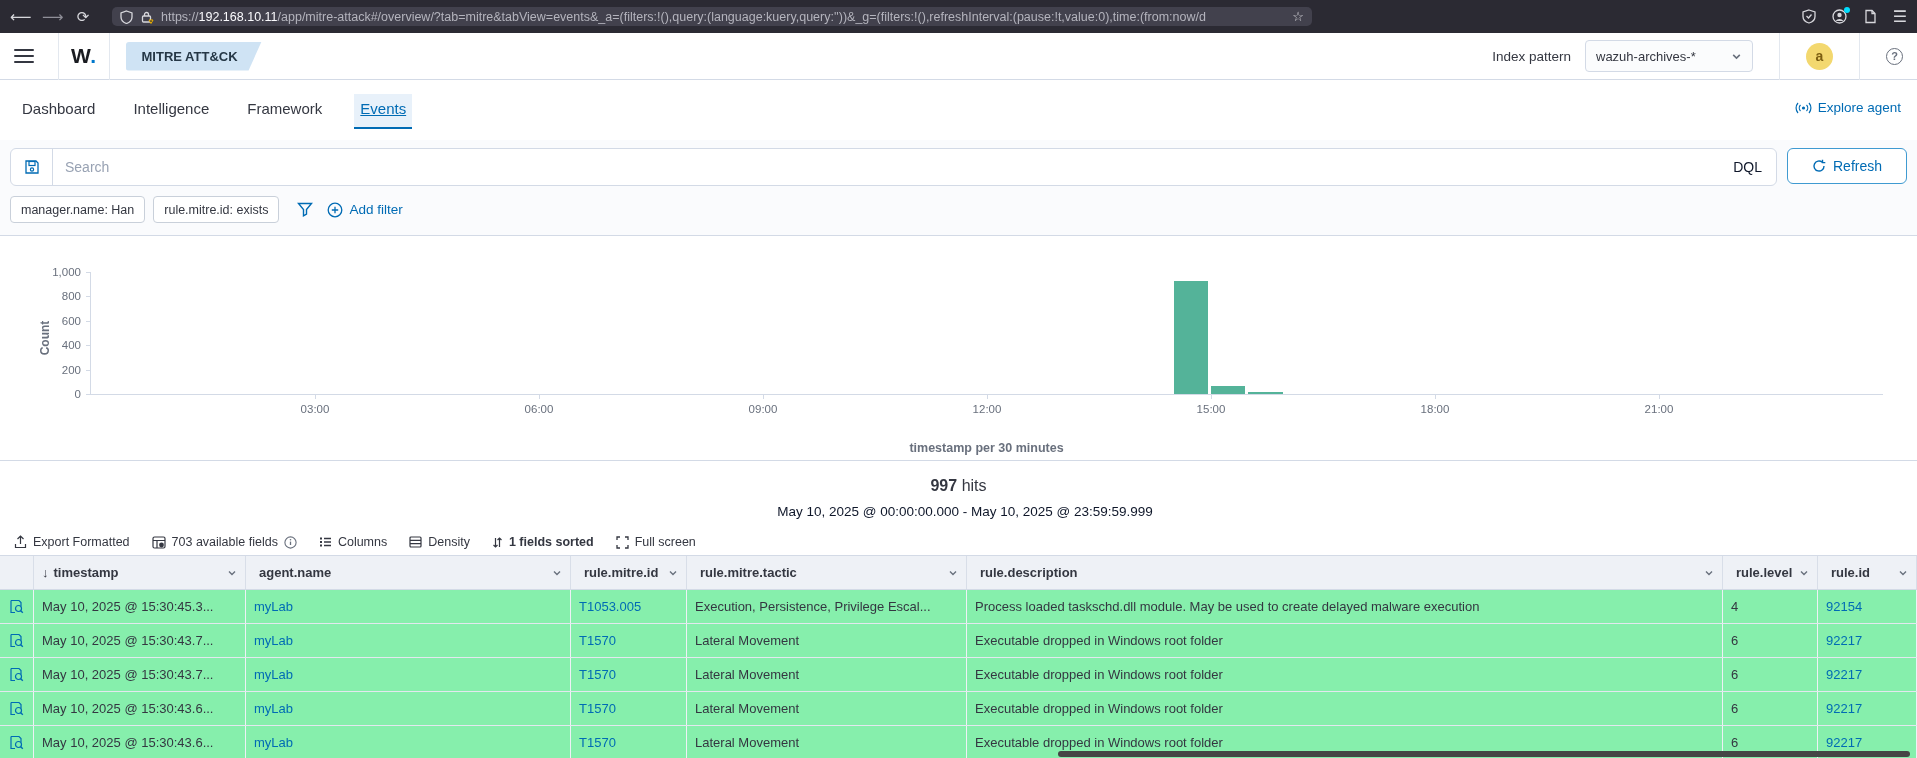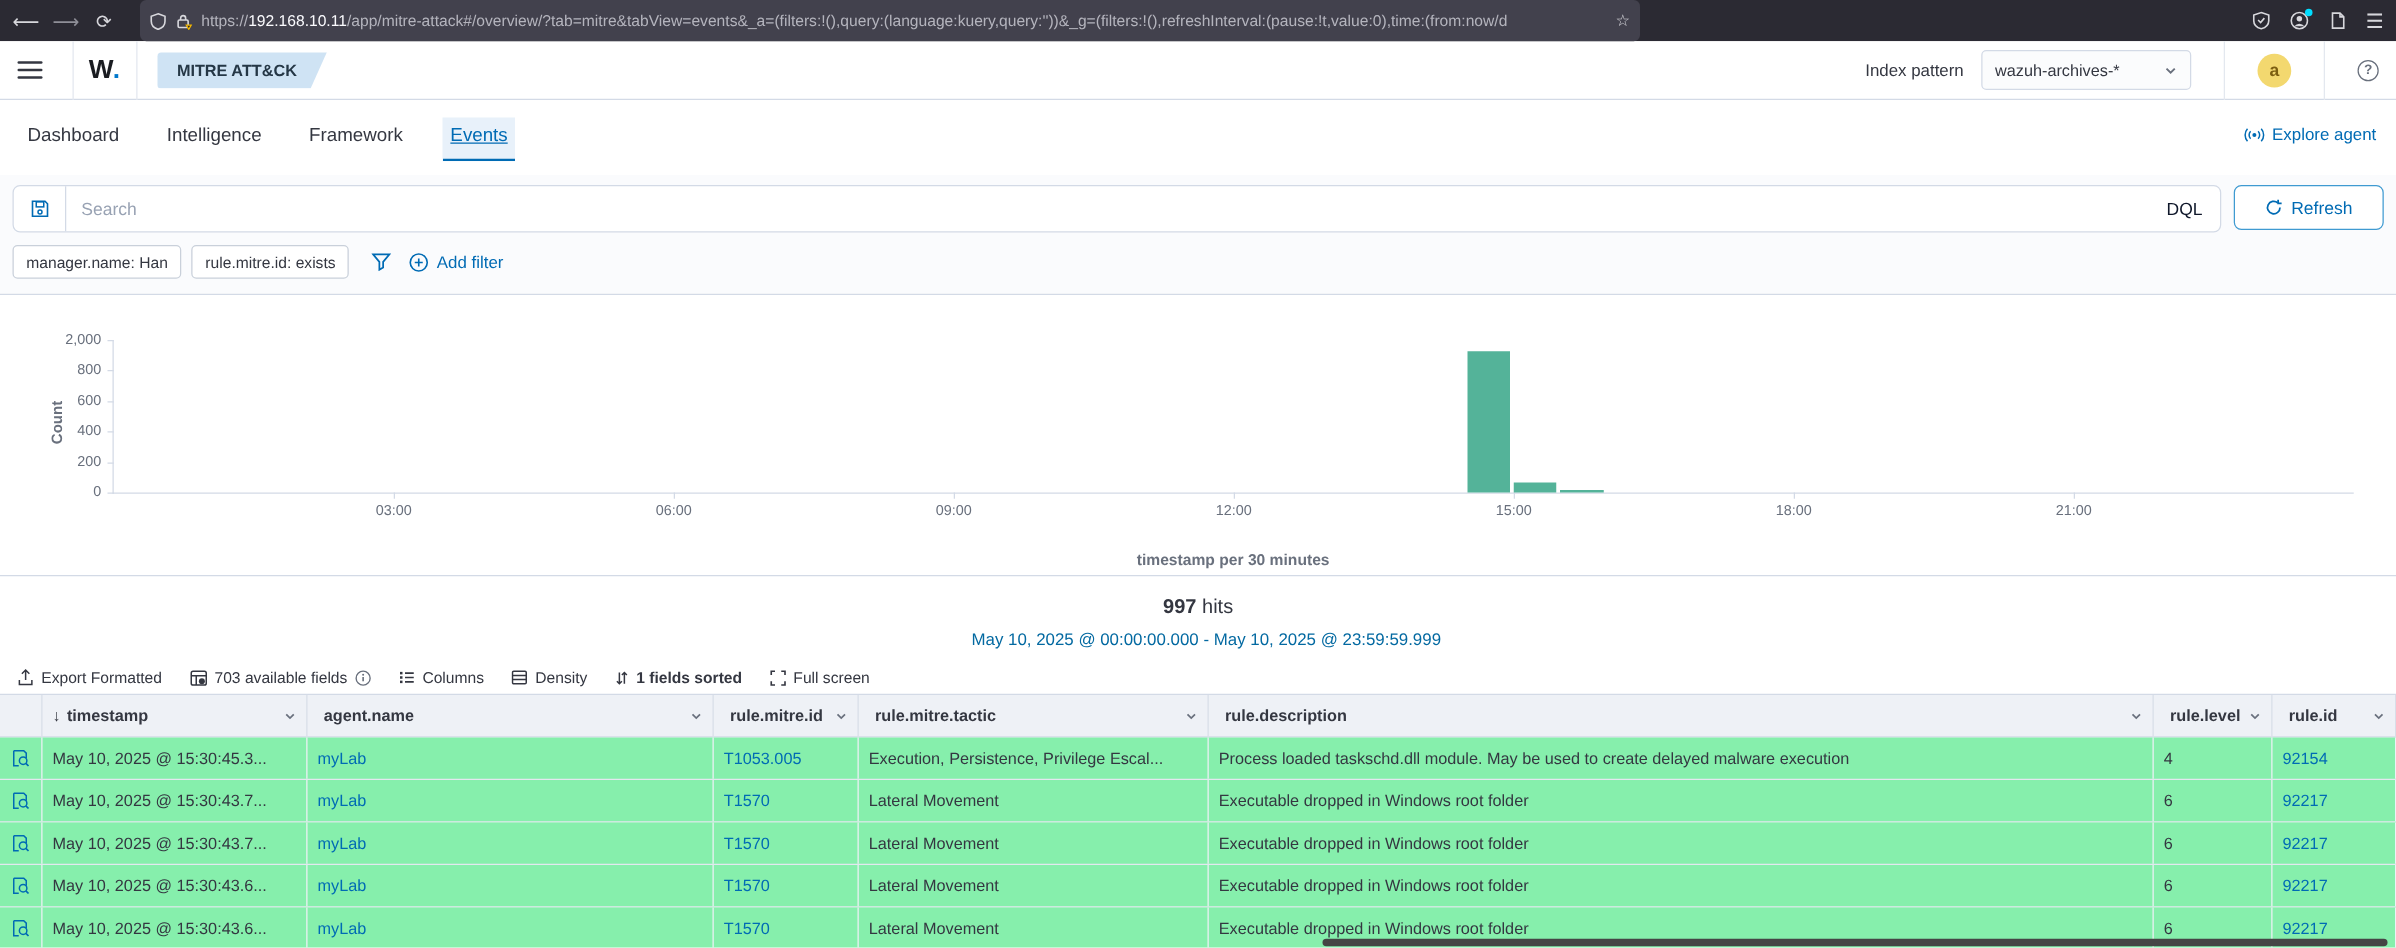--- a/index.html
+++ b/index.html
@@ -3,21 +3,21 @@
 <meta charset="utf-8">
 <style>
   * { box-sizing: border-box; margin: 0; padding: 0; }
   html,body { width:1917px; height:758px; overflow:hidden; background:#fff;
               font-family:"Liberation Sans", sans-serif; color:#343741; }
 
   
   .browser { height:33px; background:#2b2a33; display:flex; align-items:center; padding:0 10px; gap:14px; }
   .nav-ico { color:#d7d7dc; font-size:15px; width:18px; text-align:center; cursor:pointer; }
   .nav-ico.dim { color:#8f8f98; }
-  .urlbar { width:1200px; height:33px; background:#42414d; border-radius:5px; display:flex; align-items:center;
+  .urlbar { width:1200px; height:19px; background:#42414d; border-radius:5px; display:flex; align-items:center;
             padding:0 8px; gap:7px; margin-left:6px; }
   .urlbar svg { flex:none; }
   .url-text { font-size:12.5px; color:#b4b4bd; white-space:nowrap; overflow:hidden; flex:1; }
   .url-text .host { color:#fbfbfe; }
   .url-star { color:#d7d7dc; font-size:13px; }
   .chrome-right { margin-left:auto; display:flex; align-items:center; gap:16px; }
   .chrome-right .ci { position:relative; color:#d7d7dc; }
   .blue-dot { position:absolute; top:-2px; right:-3px; width:6px; height:6px; border-radius:50%; background:#00ddff; }
 
   
@@ -72,21 +72,21 @@
   .xtick { position:absolute; top:calc(100% + 9px); transform:translateX(-50%); font-size:11.5px; color:#69707d; }
   .xtickmark { position:absolute; top:100%; width:1px; height:5px; background:#d3dae6; }
   .bar { position:absolute; bottom:0; }
   .ylabel { position:absolute; left:28px; top:95px; transform:rotate(-90deg); transform-origin:center; font-size:12px; font-weight:bold; color:#69707d; }
   .xlabel { position:absolute; left:90px; width:1793px; top:205px; text-align:center; font-size:12.5px; font-weight:bold; color:#69707d; }
 
   
   .hits-section { text-align:center; padding:16px 0 8px; }
   .hits-line { font-size:16px; }
   .hits-line b { font-weight:bold; }
-  .range-line { font-size:13.5px; margin-top:9px; color:#0369a1;padding-left:13px; }
+  .range-line { font-size:13.5px; margin-top:9px; color:#0f172a;padding-left:13px; }
 
   
   .grid-toolbar { display:flex; align-items:center; gap:22px; padding:8px 14px 6px; font-size:12.5px; color:#343741; }
   .tool { display:flex; align-items:center; gap:6px; cursor:pointer; }
   .tool.bold { font-weight:bold; }
 
   
   .grid { border-top:1px solid #d3dae6; }
   .grid-row { display:grid; grid-template-columns:34px 212px 325px 116px 280px 756px 95px minmax(0,1fr); }
   .grid-head { background:#eef1f6; border-bottom:1px solid #d3dae6; height:34px; font-weight:bold; font-size:13px; }
@@ -233,21 +233,21 @@
       <div class="ytick" style="top: 100%;">0</div>
       <div class="ytickmark" style="top: 100%;"></div>
       <div class="ytick" style="top: 80%;">200</div>
       <div class="ytickmark" style="top: 80%;"></div>
       <div class="ytick" style="top: 60%;">400</div>
       <div class="ytickmark" style="top: 60%;"></div>
       <div class="ytick" style="top: 40%;">600</div>
       <div class="ytickmark" style="top: 40%;"></div>
       <div class="ytick" style="top: 20%;">800</div>
       <div class="ytickmark" style="top: 20%;"></div>
-      <div class="ytick" style="top: 0%;">2,000</div>
+      <div class="ytick" style="top: 0%;">1,000</div>
       <div class="ytickmark" style="top: 0%;"></div>
       <div class="xtick" style="left: 12.5%;">03:00</div>
       <div class="xtickmark" style="left: 12.5%;"></div>
       <div class="xtick" style="left: 25%;">06:00</div>
       <div class="xtickmark" style="left: 25%;"></div>
       <div class="xtick" style="left: 37.5%;">09:00</div>
       <div class="xtickmark" style="left: 37.5%;"></div>
       <div class="xtick" style="left: 50%;">12:00</div>
       <div class="xtickmark" style="left: 50%;"></div>
       <div class="xtick" style="left: 62.5%;">15:00</div>

